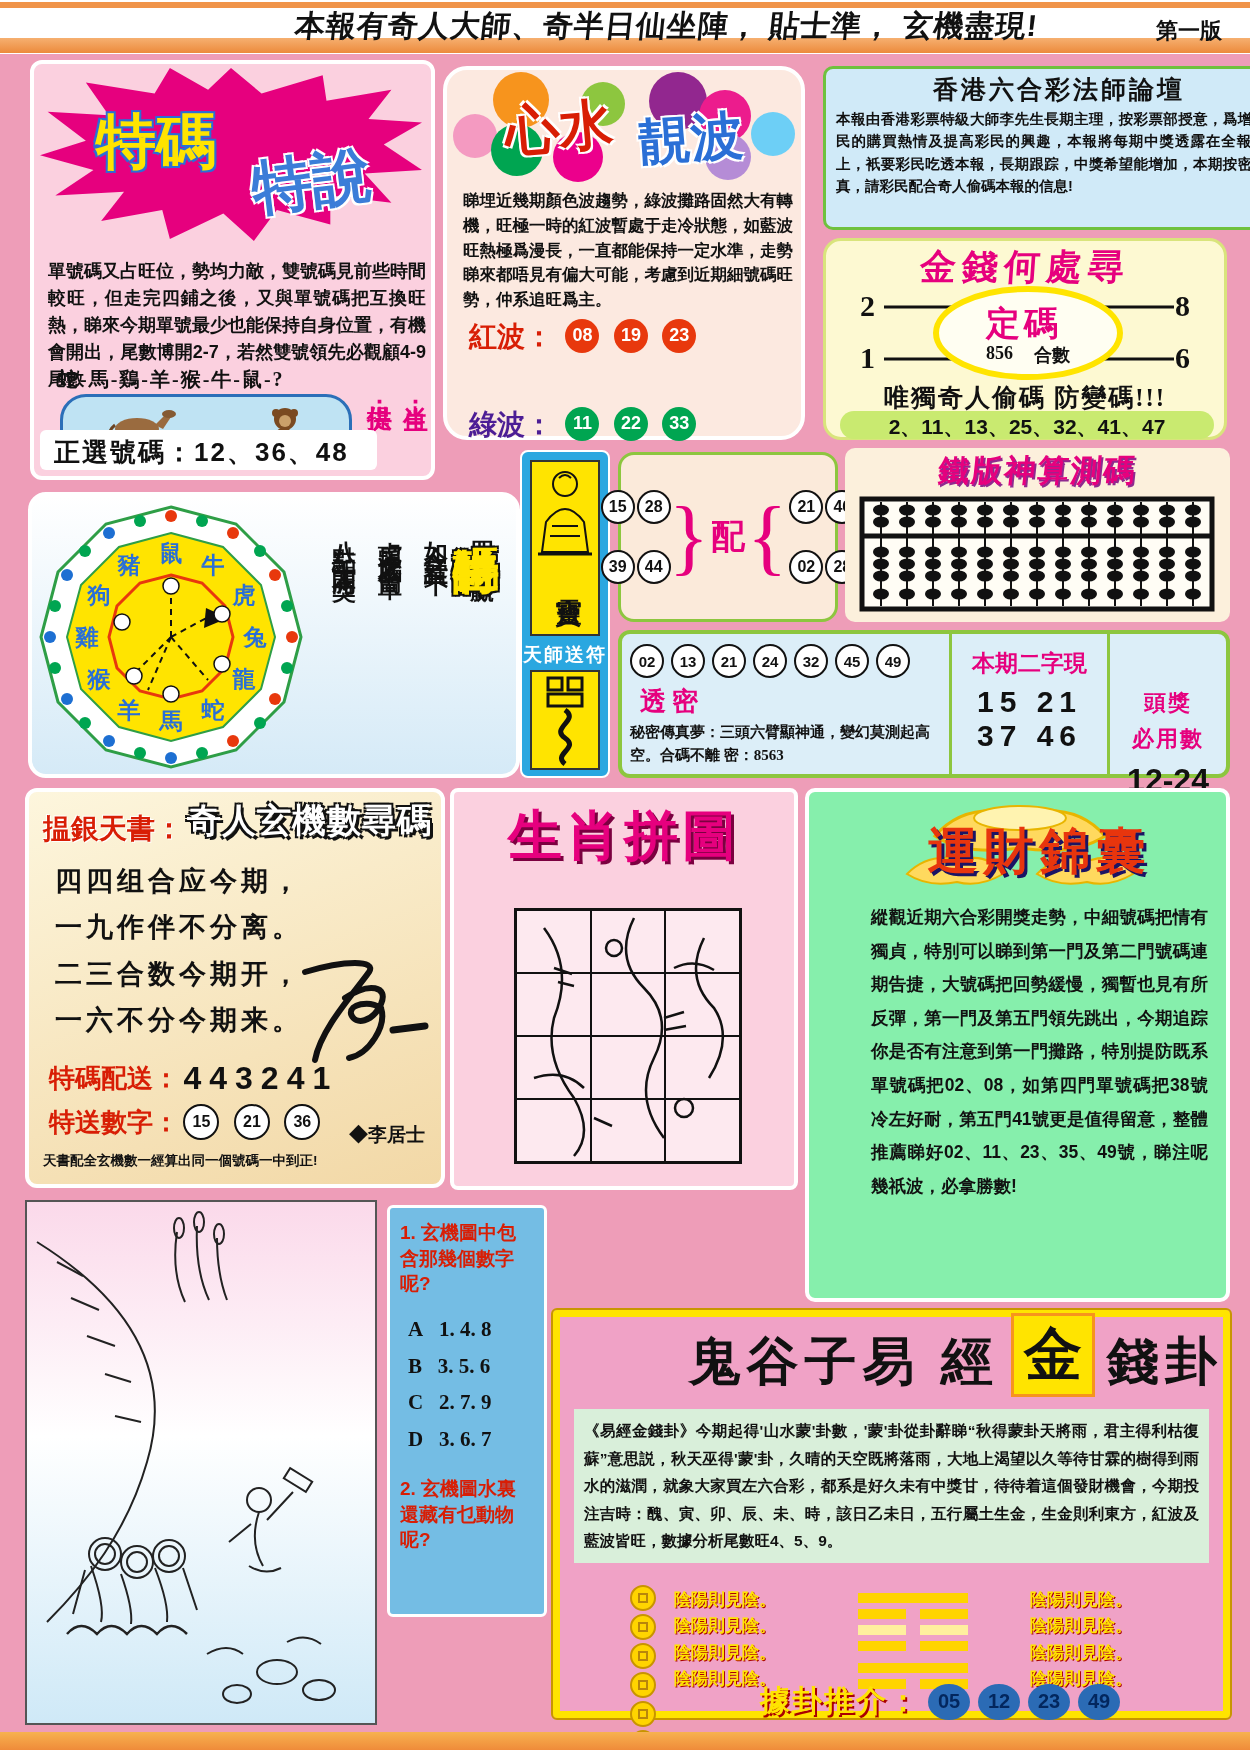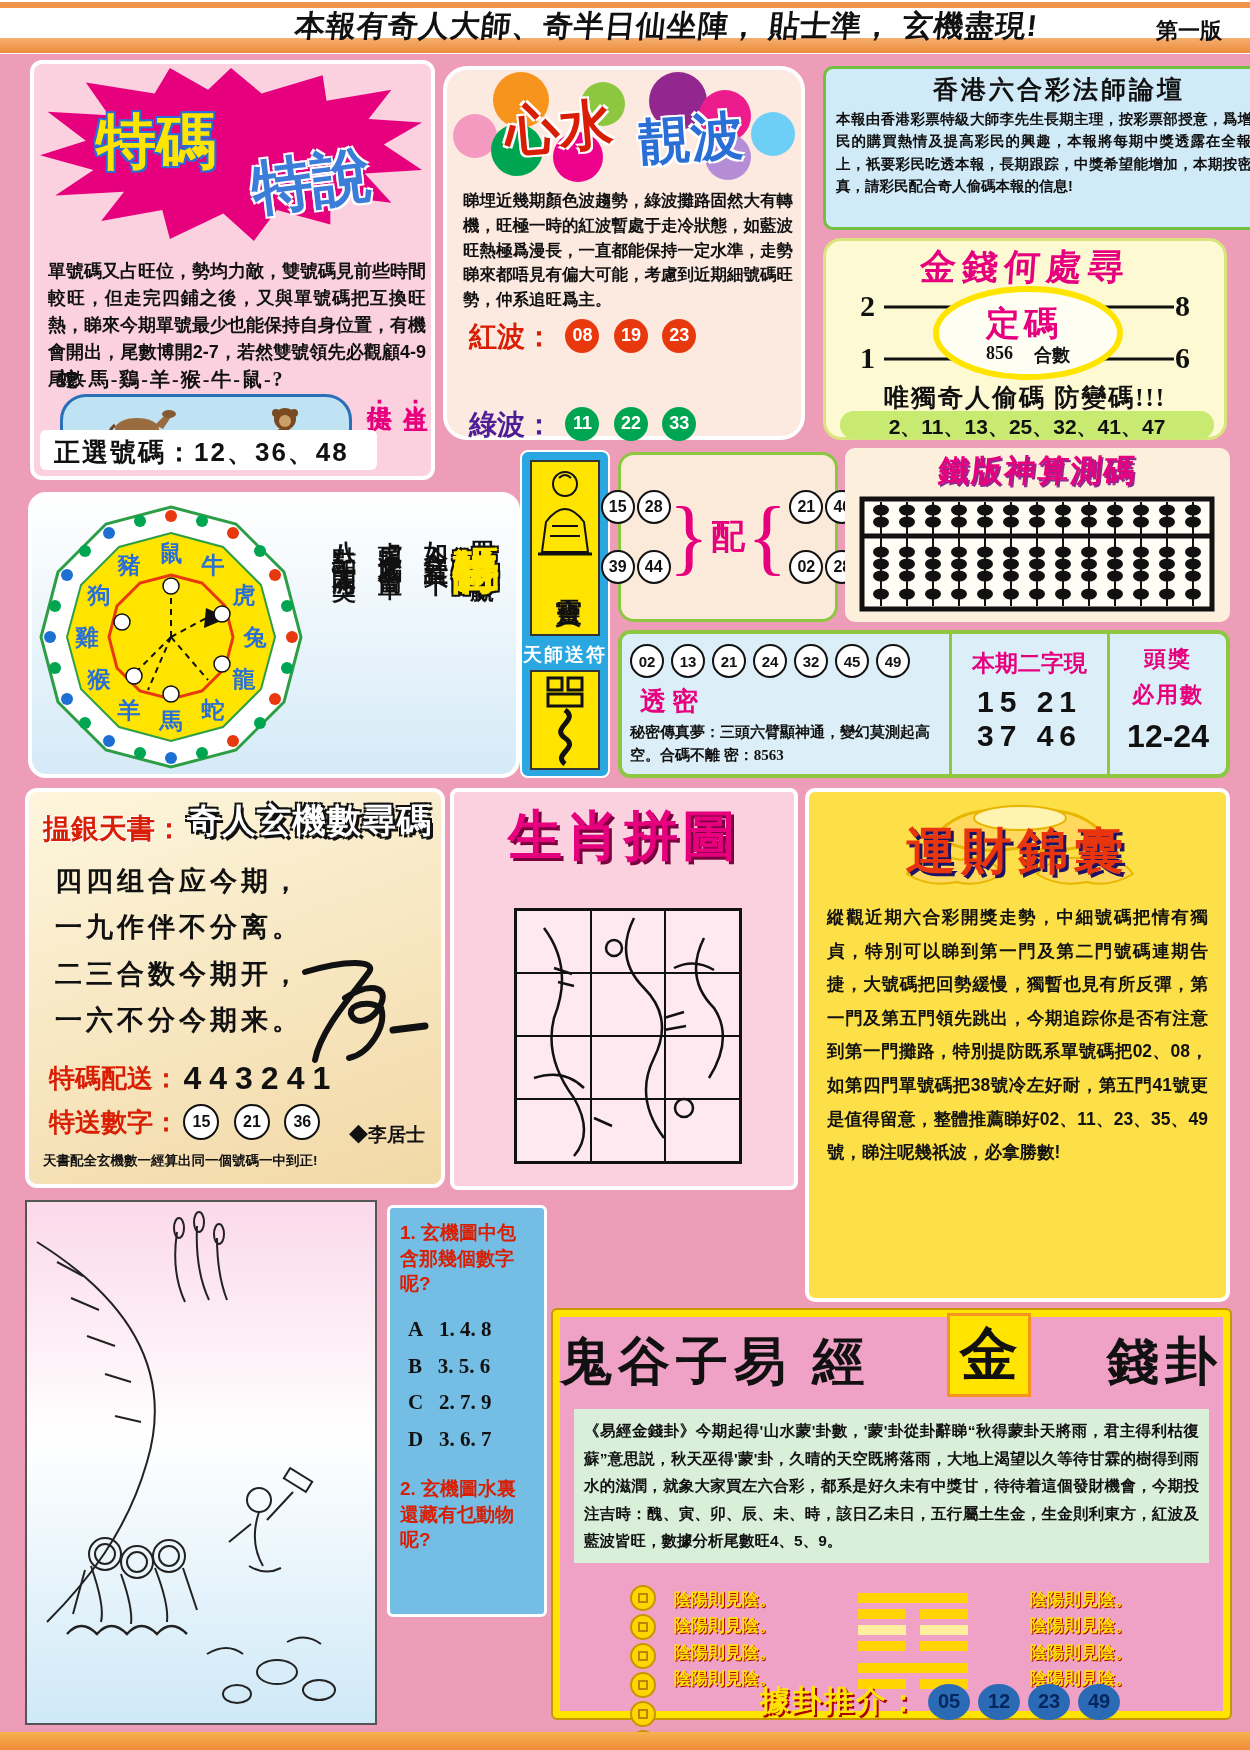--- a/index.html
+++ b/index.html
@@ -308,21 +308,21 @@
         <span class="oc" style="width:30px;height:30px;font-size:15px;">49</span>
       </div>
       <div class="b serif mag" style="font-size:26px;margin:6px 0 2px 10px;letter-spacing:6px;">透密</div>
       <div class="b serif" style="font-size:15px;line-height:1.5;">秘密傳真夢：三頭六臂顯神通，變幻莫測起高空。合碼不離 密：8563</div>
     </div>
     <div style="width:158px;border-right:3px solid #8dc63f;text-align:center;padding-top:14px;box-sizing:border-box;">
       <div class="b mag" style="font-size:23px;">本期二字現</div>
       <div class="b" style="font-size:30px;letter-spacing:6px;margin-top:6px;">15 21</div>
       <div class="b" style="font-size:30px;letter-spacing:6px;">37 46</div>
     </div>
-    <div style="flex:1;text-align:center;padding-top:10px;">
+    <div style="flex:1;text-align:center;padding-top:10px;margin-top:44px;">
       <div class="b mag" style="font-size:22px;letter-spacing:2px;">頭獎</div>
       <div class="b mag" style="font-size:22px;letter-spacing:2px;margin-top:6px;">必用數</div>
       <div class="b" style="font-size:32px;margin-top:8px;">12-24</div>
     </div>
   </div>
 
   <div class="box" style="left:25px;top:788px;width:420px;height:400px;
               background:linear-gradient(160deg,#fdf6dd,#f2d8a6);">
     <div class="abs b serif" style="left:14px;top:18px;font-size:28px;color:#d81e05;
                 text-shadow:1px 1px 0 #fff,-1px -1px 0 #fff;">揾銀天書：</div>
@@ -377,21 +377,21 @@
         <path d="M190,30 Q170,70 200,100 Q220,130 195,170"></path>
         <path d="M20,170 Q50,160 70,180"></path>
           <path d="M160,60 Q180,50 200,62"></path>
         <circle cx="100" cy="40" r="8"></circle>
           <circle cx="170" cy="200" r="9"></circle>
         <path d="M40,60 l18,6 M44,74 l16,4 M150,110 l20,-6 M150,122 l22,-4 M80,210 l18,8"></path>
       </g>
     </svg>
   </div>
 
-  <div class="box" style="left:805px;top:788px;width:425px;height:514px;background:#fde047;border-radius:10px;">
+  <div class="box" style="left:805px;top:788px;width:425px;height:514px;background:#86efac;border-radius:10px;padding-left:44px;">
     <svg class="abs" style="left:86px;top:4px;" width="250" height="100" viewBox="0 0 250 100">
       <path d="M40,40 Q70,5 125,18 Q180,5 210,40 Q180,60 125,52 Q70,60 40,40 Z" fill="#ffd95e" stroke="#e8b500" stroke-width="3"></path>
       <ellipse cx="125" cy="22" rx="46" ry="12" fill="#fff3b0" stroke="#e8b500" stroke-width="2"></ellipse>
       <path d="M12,78 Q34,56 66,64 Q92,56 108,78 Q84,92 62,86 Q34,92 12,78 Z" fill="#ffd95e" stroke="#e8b500" stroke-width="2"></path>
       <path d="M142,78 Q164,56 196,64 Q222,56 238,78 Q214,92 192,86 Q164,92 142,78 Z" fill="#ffd95e" stroke="#e8b500" stroke-width="2"></path>
     </svg>
     <div style="position:relative;text-align:center;margin-top:26px;font-size:50px;font-weight:900;
                 color:#e8350d;letter-spacing:6px;text-shadow:3px 3px 0 #1b1464;">運財錦囊</div>
     <div class="b" style="position:relative;margin:16px 18px 0 18px;font-size:17.5px;line-height:1.92;text-align:justify;">縱觀近期六合彩開獎走勢，中細號碼把情有獨貞，特別可以睇到第一門及第二門號碼連期告捷，大號碼把回勢緩慢，獨暫也見有所反彈，第一門及第五門領先跳出，今期追踪你是否有注意到第一門攤路，特別提防既系單號碼把02、08，如第四門單號碼把38號冷左好耐，第五門41號更是值得留意，整體推薦睇好02、11、23、35、49號，睇注呢幾祇波，必拿勝數!</div>
   </div>
@@ -434,21 +434,21 @@
       <div><span>A</span>&nbsp;&nbsp;&nbsp;<span>1. 4. 8</span></div>
       <div><span>B</span>&nbsp;&nbsp;&nbsp;<span>3. 5. 6</span></div>
       <div><span>C</span>&nbsp;&nbsp;&nbsp;<span>2. 7. 9</span></div>
       <div><span>D</span>&nbsp;&nbsp;&nbsp;<span>3. 6. 7</span></div>
     </div>
     <div class="qtxt" style="margin-top:18px;">2. 玄機圖水裏還藏有乜動物呢?</div>
   </div>
 
   <div class="abs" style="left:553px;top:1310px;width:677px;height:408px;background:#f0a2c6;
               border:7px solid #ffe400;outline:2px solid #c89600;border-radius:4px;">
-    <div style="display:flex;align-items:center;justify-content:space-between;margin-top:10px;gap:12px;">
+    <div style="display:flex;align-items:center;justify-content:flex-end;margin-top:10px;gap:12px;margin-left:16px;">
       <span style="font-size:52px;font-weight:900;letter-spacing:6px;">鬼谷子易 經</span>
       <span style="display:inline-flex;align-items:center;justify-content:center;width:78px;height:78px;
                    background:#ffe400;border:3px solid #f7941d;margin-top:-14px;">
         <span style="font-size:58px;font-weight:900;">金</span>
       </span>
       <span style="font-size:52px;font-weight:900;letter-spacing:6px;">錢卦</span>
     </div>
     <div class="b" style="margin:12px 14px 0 14px;background:#d9efda;padding:8px 10px;font-size:15.5px;
                 line-height:1.78;text-align:justify;">《易經金錢卦》今期起得'山水蒙'卦數，'蒙'卦從卦辭睇“秋得蒙卦天將雨，君主得利枯復蘇”意思説，秋天巫得'蒙'卦，久晴的天空既將落雨，大地上渴望以久等待甘霖的樹得到雨水的滋潤，就象大家買左六合彩，都系是好久未有中獎甘，待待着這個發財機會，今期投注吉時：醜、寅、卯、辰、未、時，該日乙未日，五行屬土生金，生金則利東方，紅波及藍波皆旺，數據分析尾數旺4、5、9。</div>
     <div class="abs" style="left:70px;top:268px;width:560px;height:130px;">

